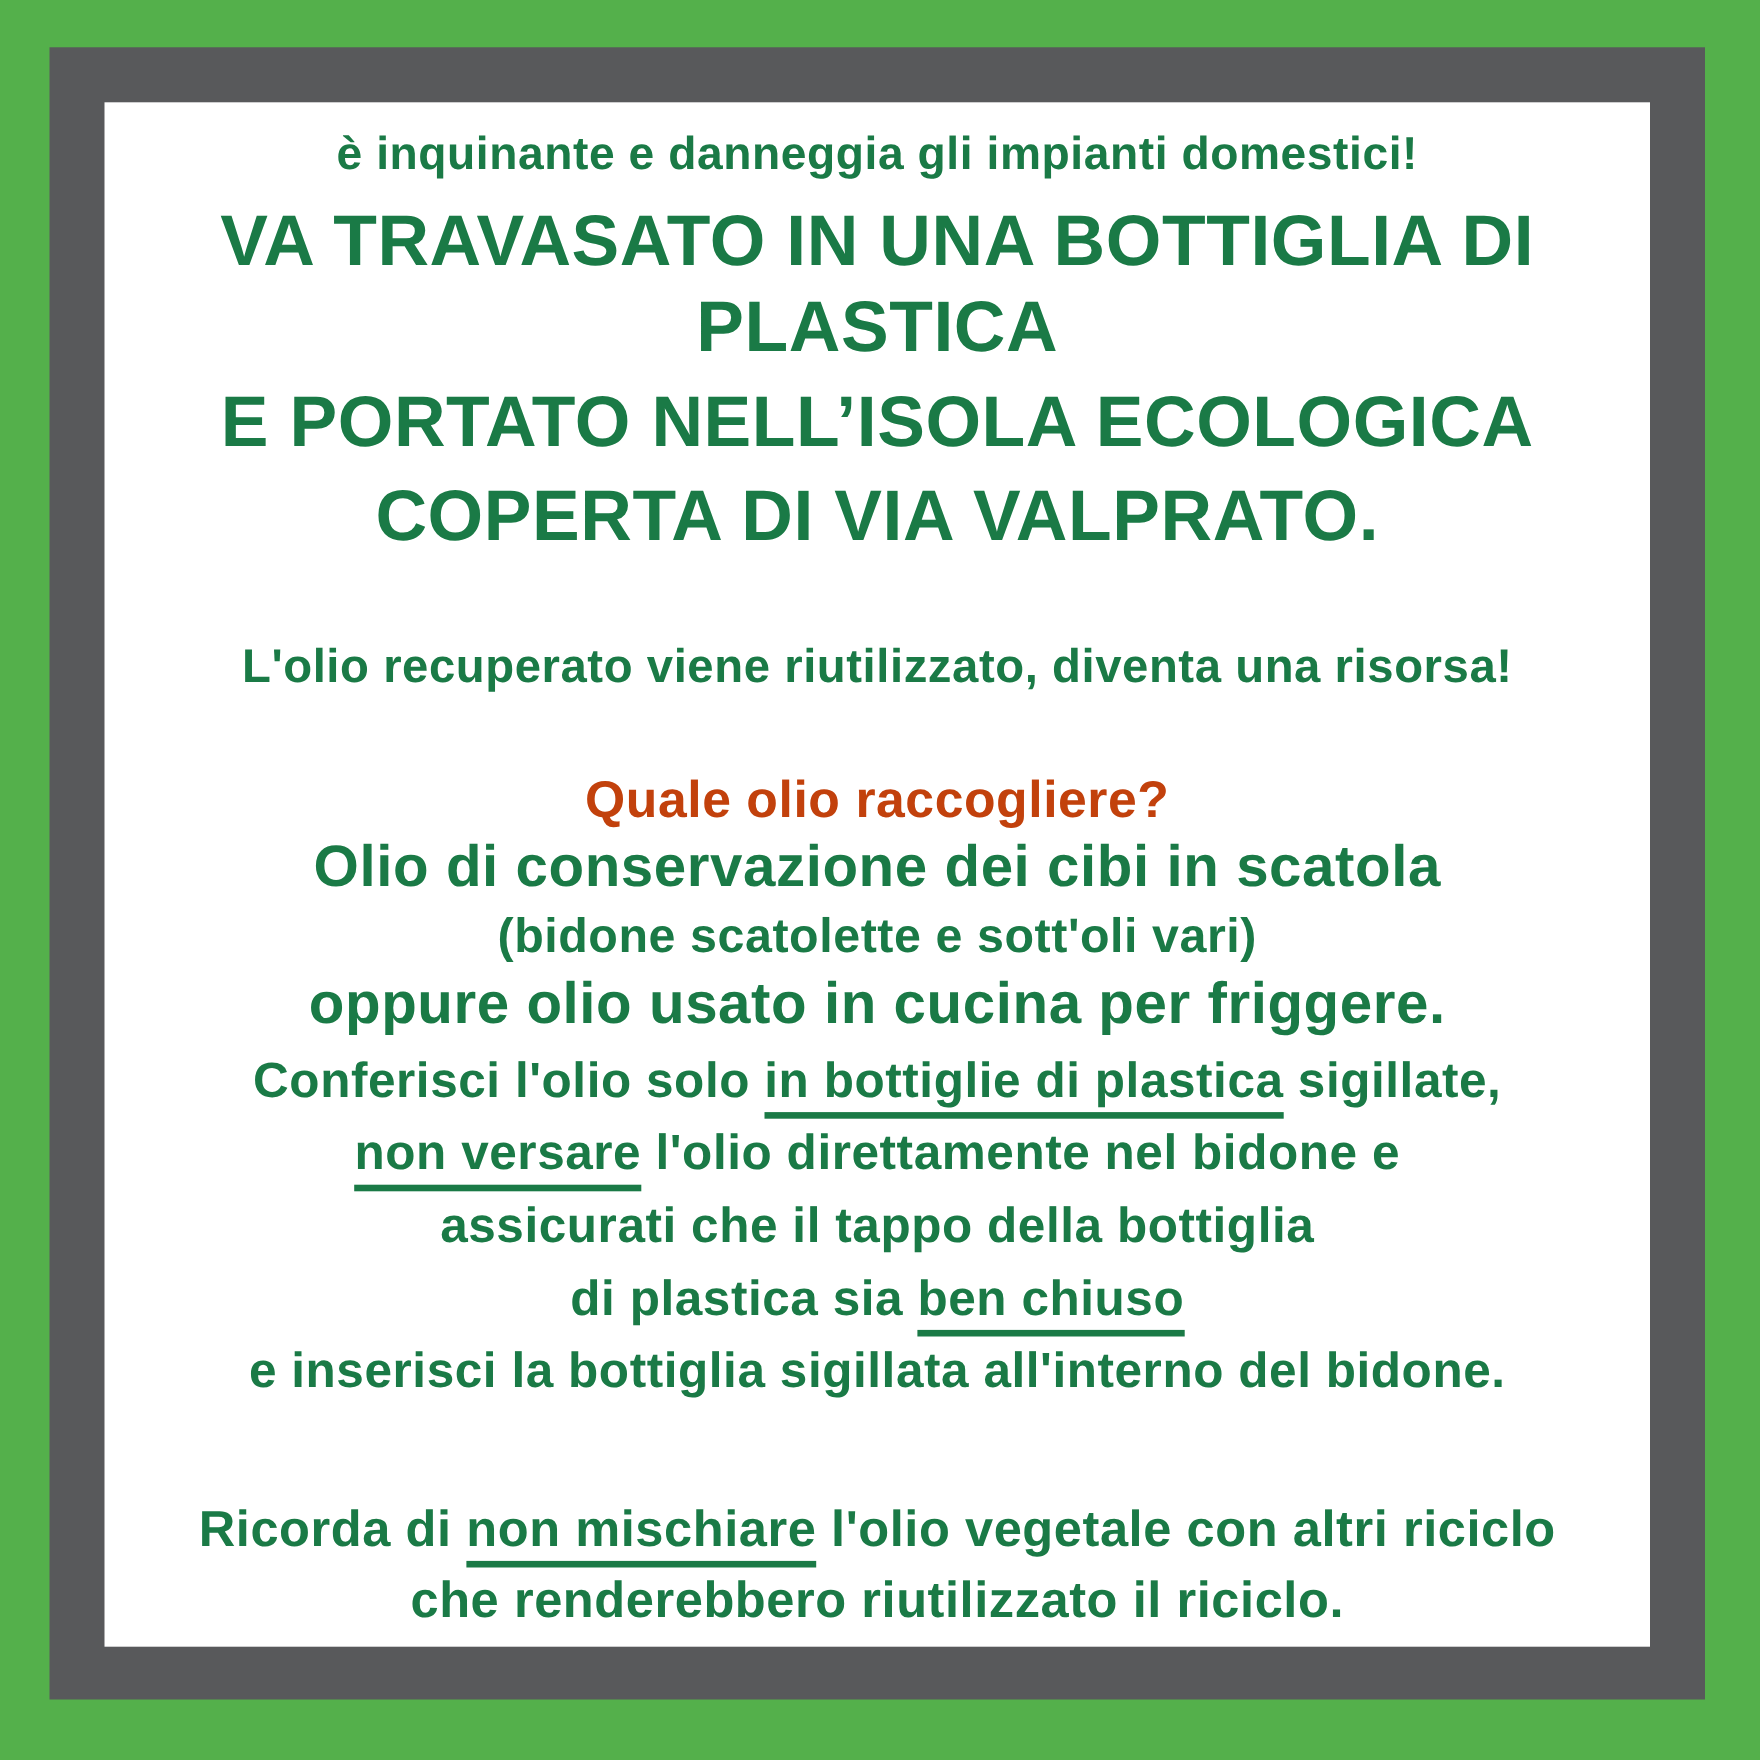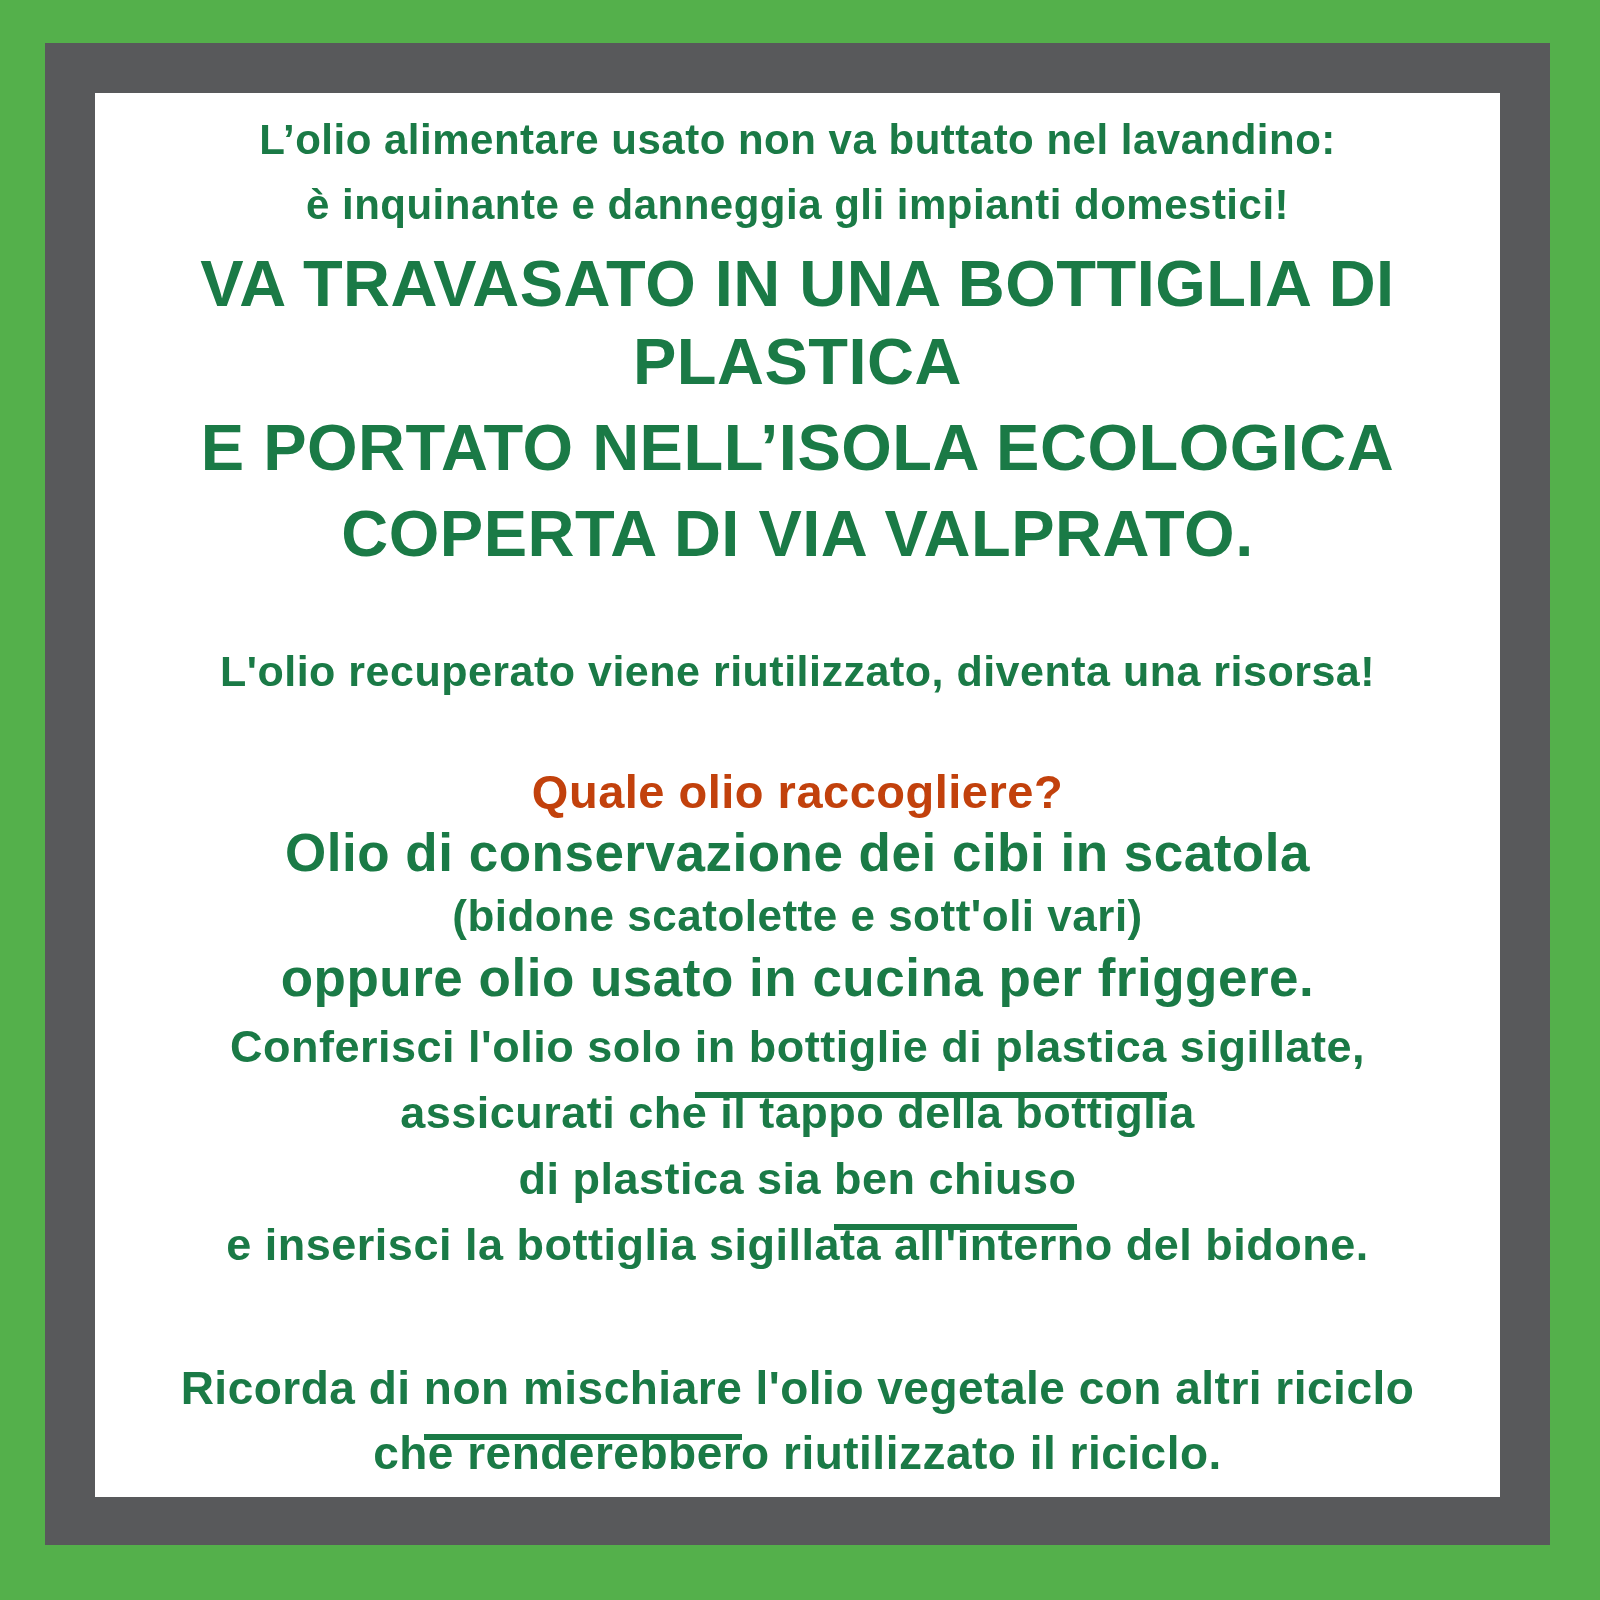--- a/index.html
+++ b/index.html
@@ -82,45 +82,45 @@
     margin-top: 4px !important;
   }
   .reminder {
     font-size: 46px;
     line-height: 1.4;
     letter-spacing: 0.5px;
     margin-top: 80px !important;
   }
   .u {
     border-bottom: 6px solid currentColor;
-    padding-bottom: 20px;
+    padding-bottom: 4px;
   }
 </style>
 </head>
 <body>
 
 <div class="page">
   <div class="gray-frame">
     <div class="white-box">
 
-      <p class="t-body">L’olio alimentare usato non va buttato nel lavandino:</p>
       <p class="t-body">è inquinante e danneggia gli impianti domestici!</p>
 
       <p class="t-caps">VA TRAVASATO IN UNA BOTTIGLIA DI PLASTICA</p>
       <p class="t-caps">E PORTATO NELL’ISOLA ECOLOGICA</p>
       <p class="t-caps">COPERTA DI VIA VALPRATO.</p>
 
       <p class="t-resource">L'olio recuperato viene riutilizzato, diventa una risorsa!</p>
 
       <p class="t-yellow q1">Quale olio raccogliere?</p>
       <p class="t-big">Olio di conservazione dei cibi in scatola</p>
       <p class="t-med">(bidone scatolette e sott'oli vari)</p>
       <p class="t-big">oppure olio usato in cucina per friggere.</p>
 
       <p class="howto"><span>Conferisci l'olio solo </span><span class="u">in bottiglie di plastica</span><span> sigillate,</span></p>
+      <p class="howto"><span class="u">non versare</span><span> l'olio direttamente nel bidone e</span></p>
       <p class="howto">assicurati che il tappo della bottiglia</p>
       <p class="howto"><span>di plastica sia </span><span class="u">ben chiuso</span></p>
       <p class="howto">e inserisci la bottiglia sigillata all'interno del bidone.</p>
 
       <p class="reminder"><span>Ricorda di </span><span class="u">non mischiare</span><span> l'olio vegetale con altri riciclo</span></p>
       <p class="reminder" style="margin-top:0 !important;">che renderebbero riutilizzato il riciclo.</p>
 
     </div>
   </div>
 </div>

